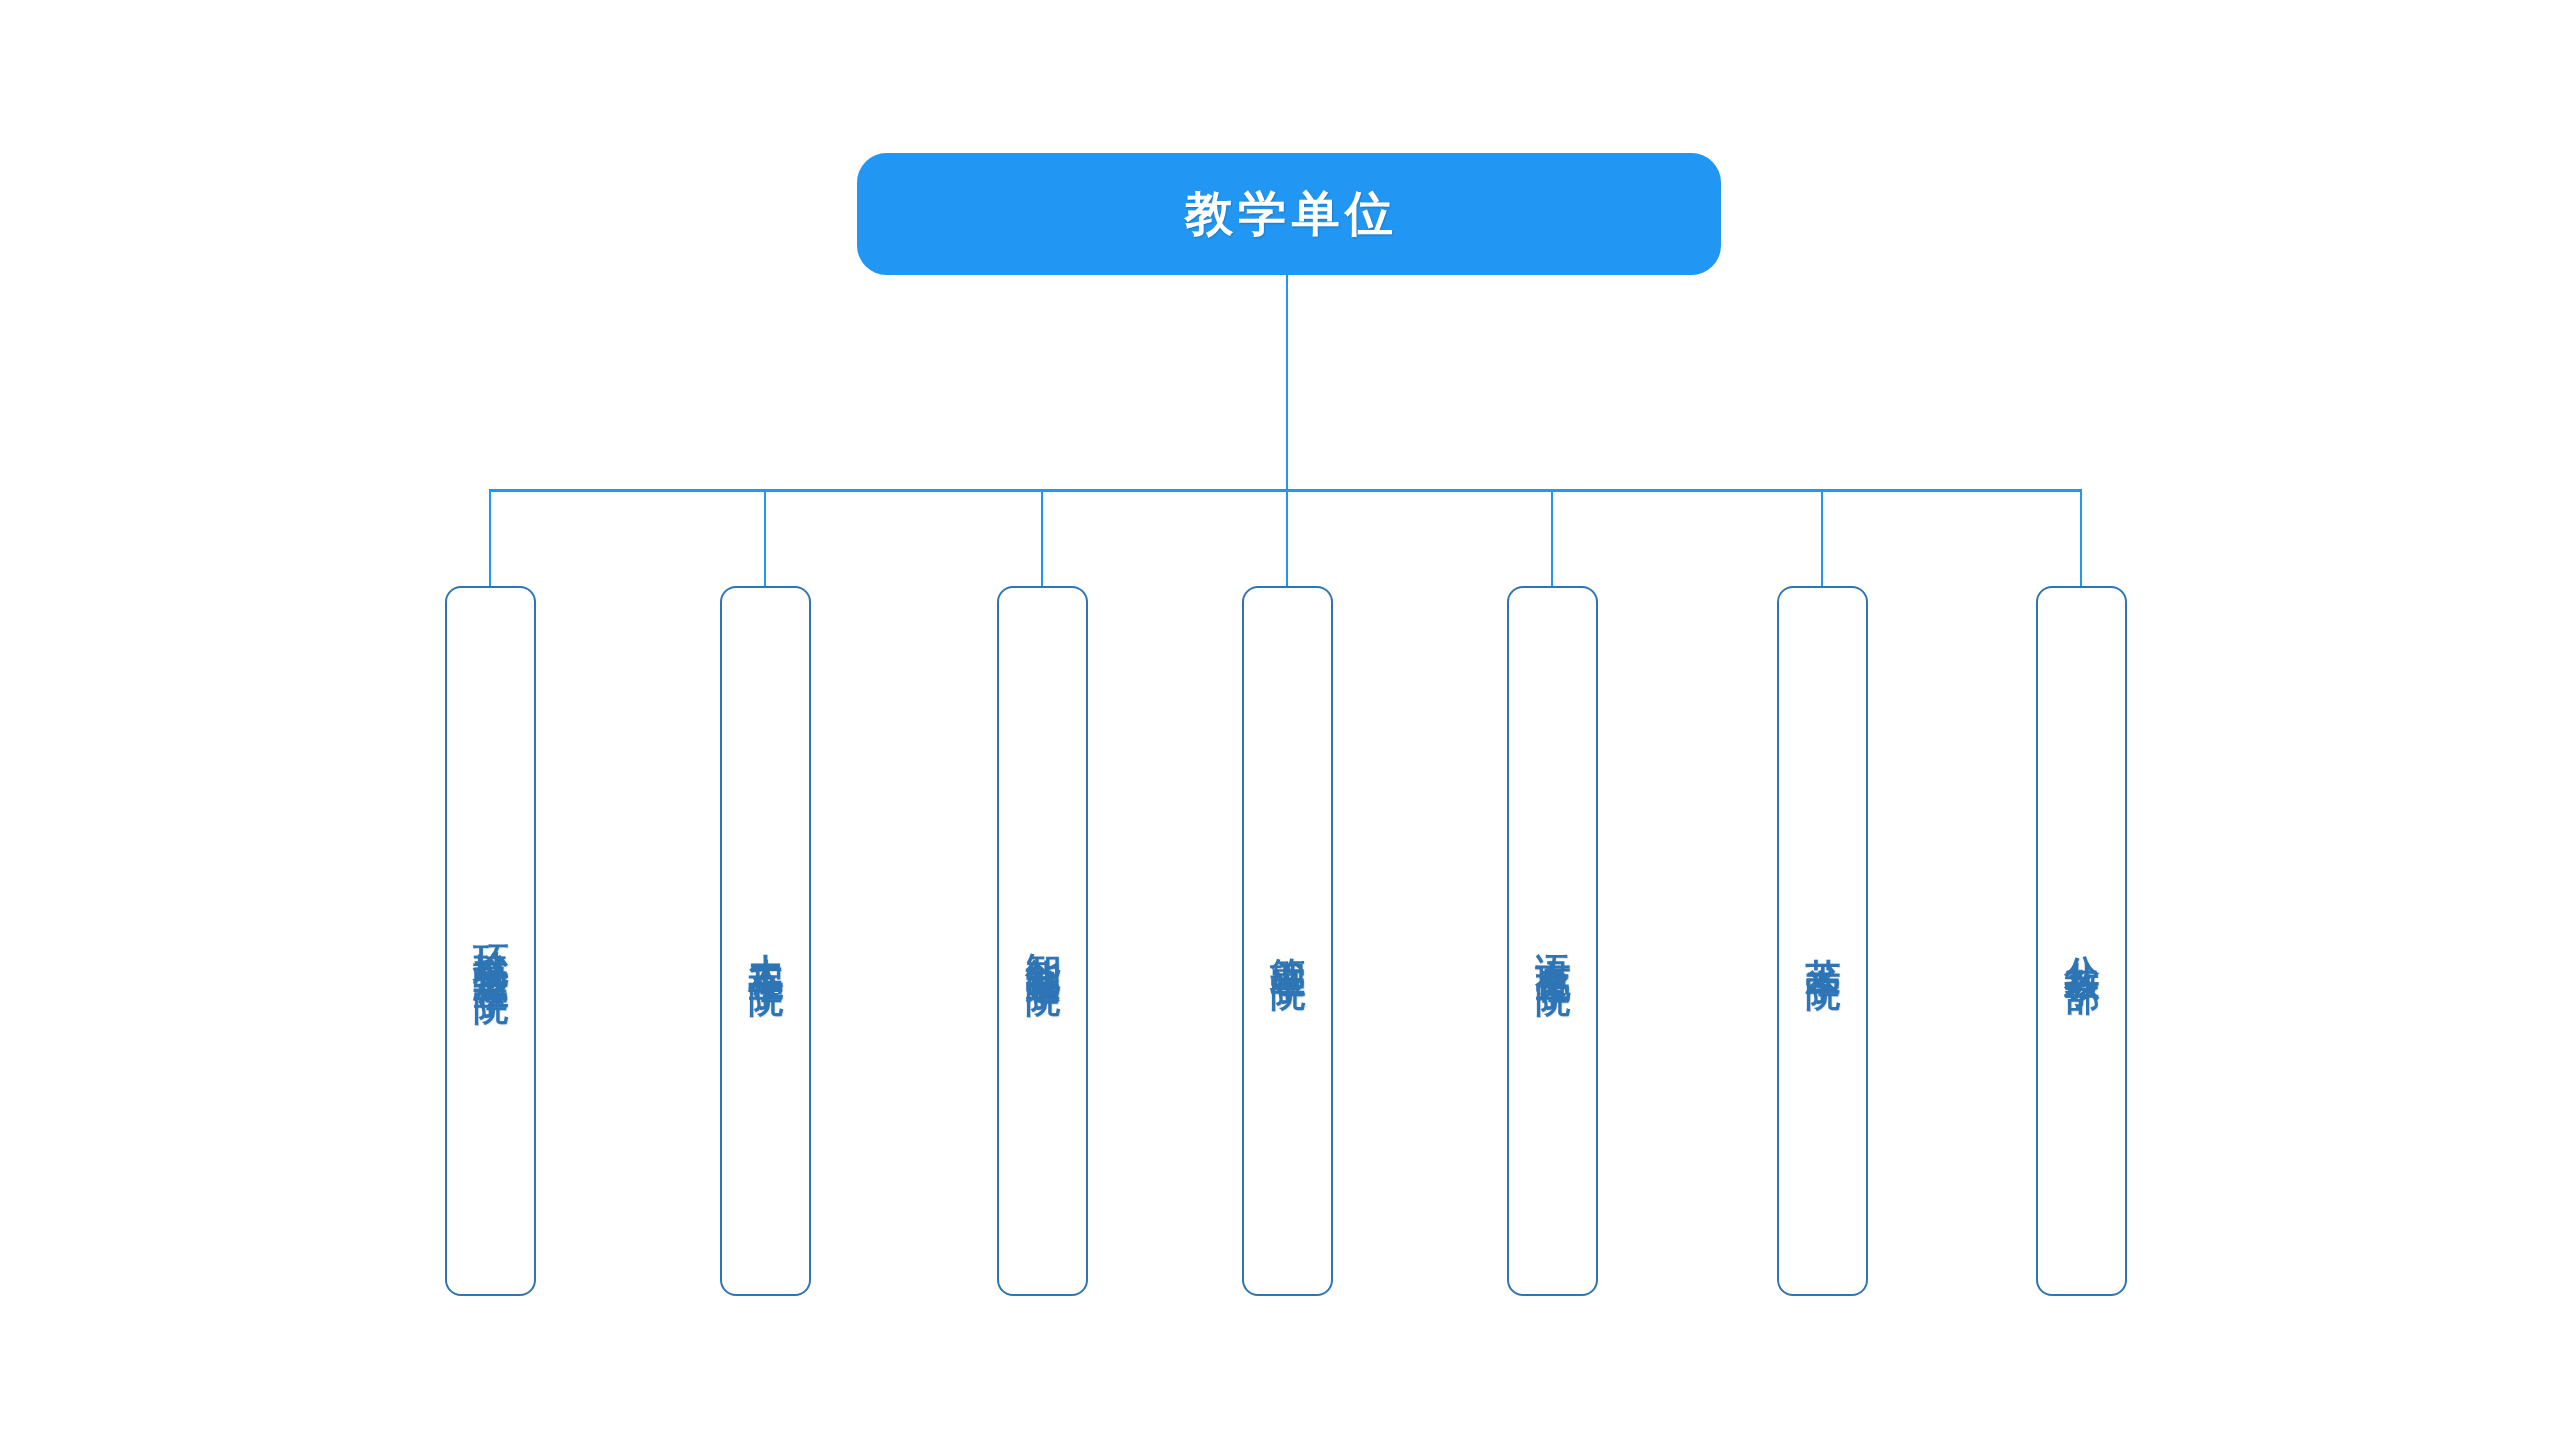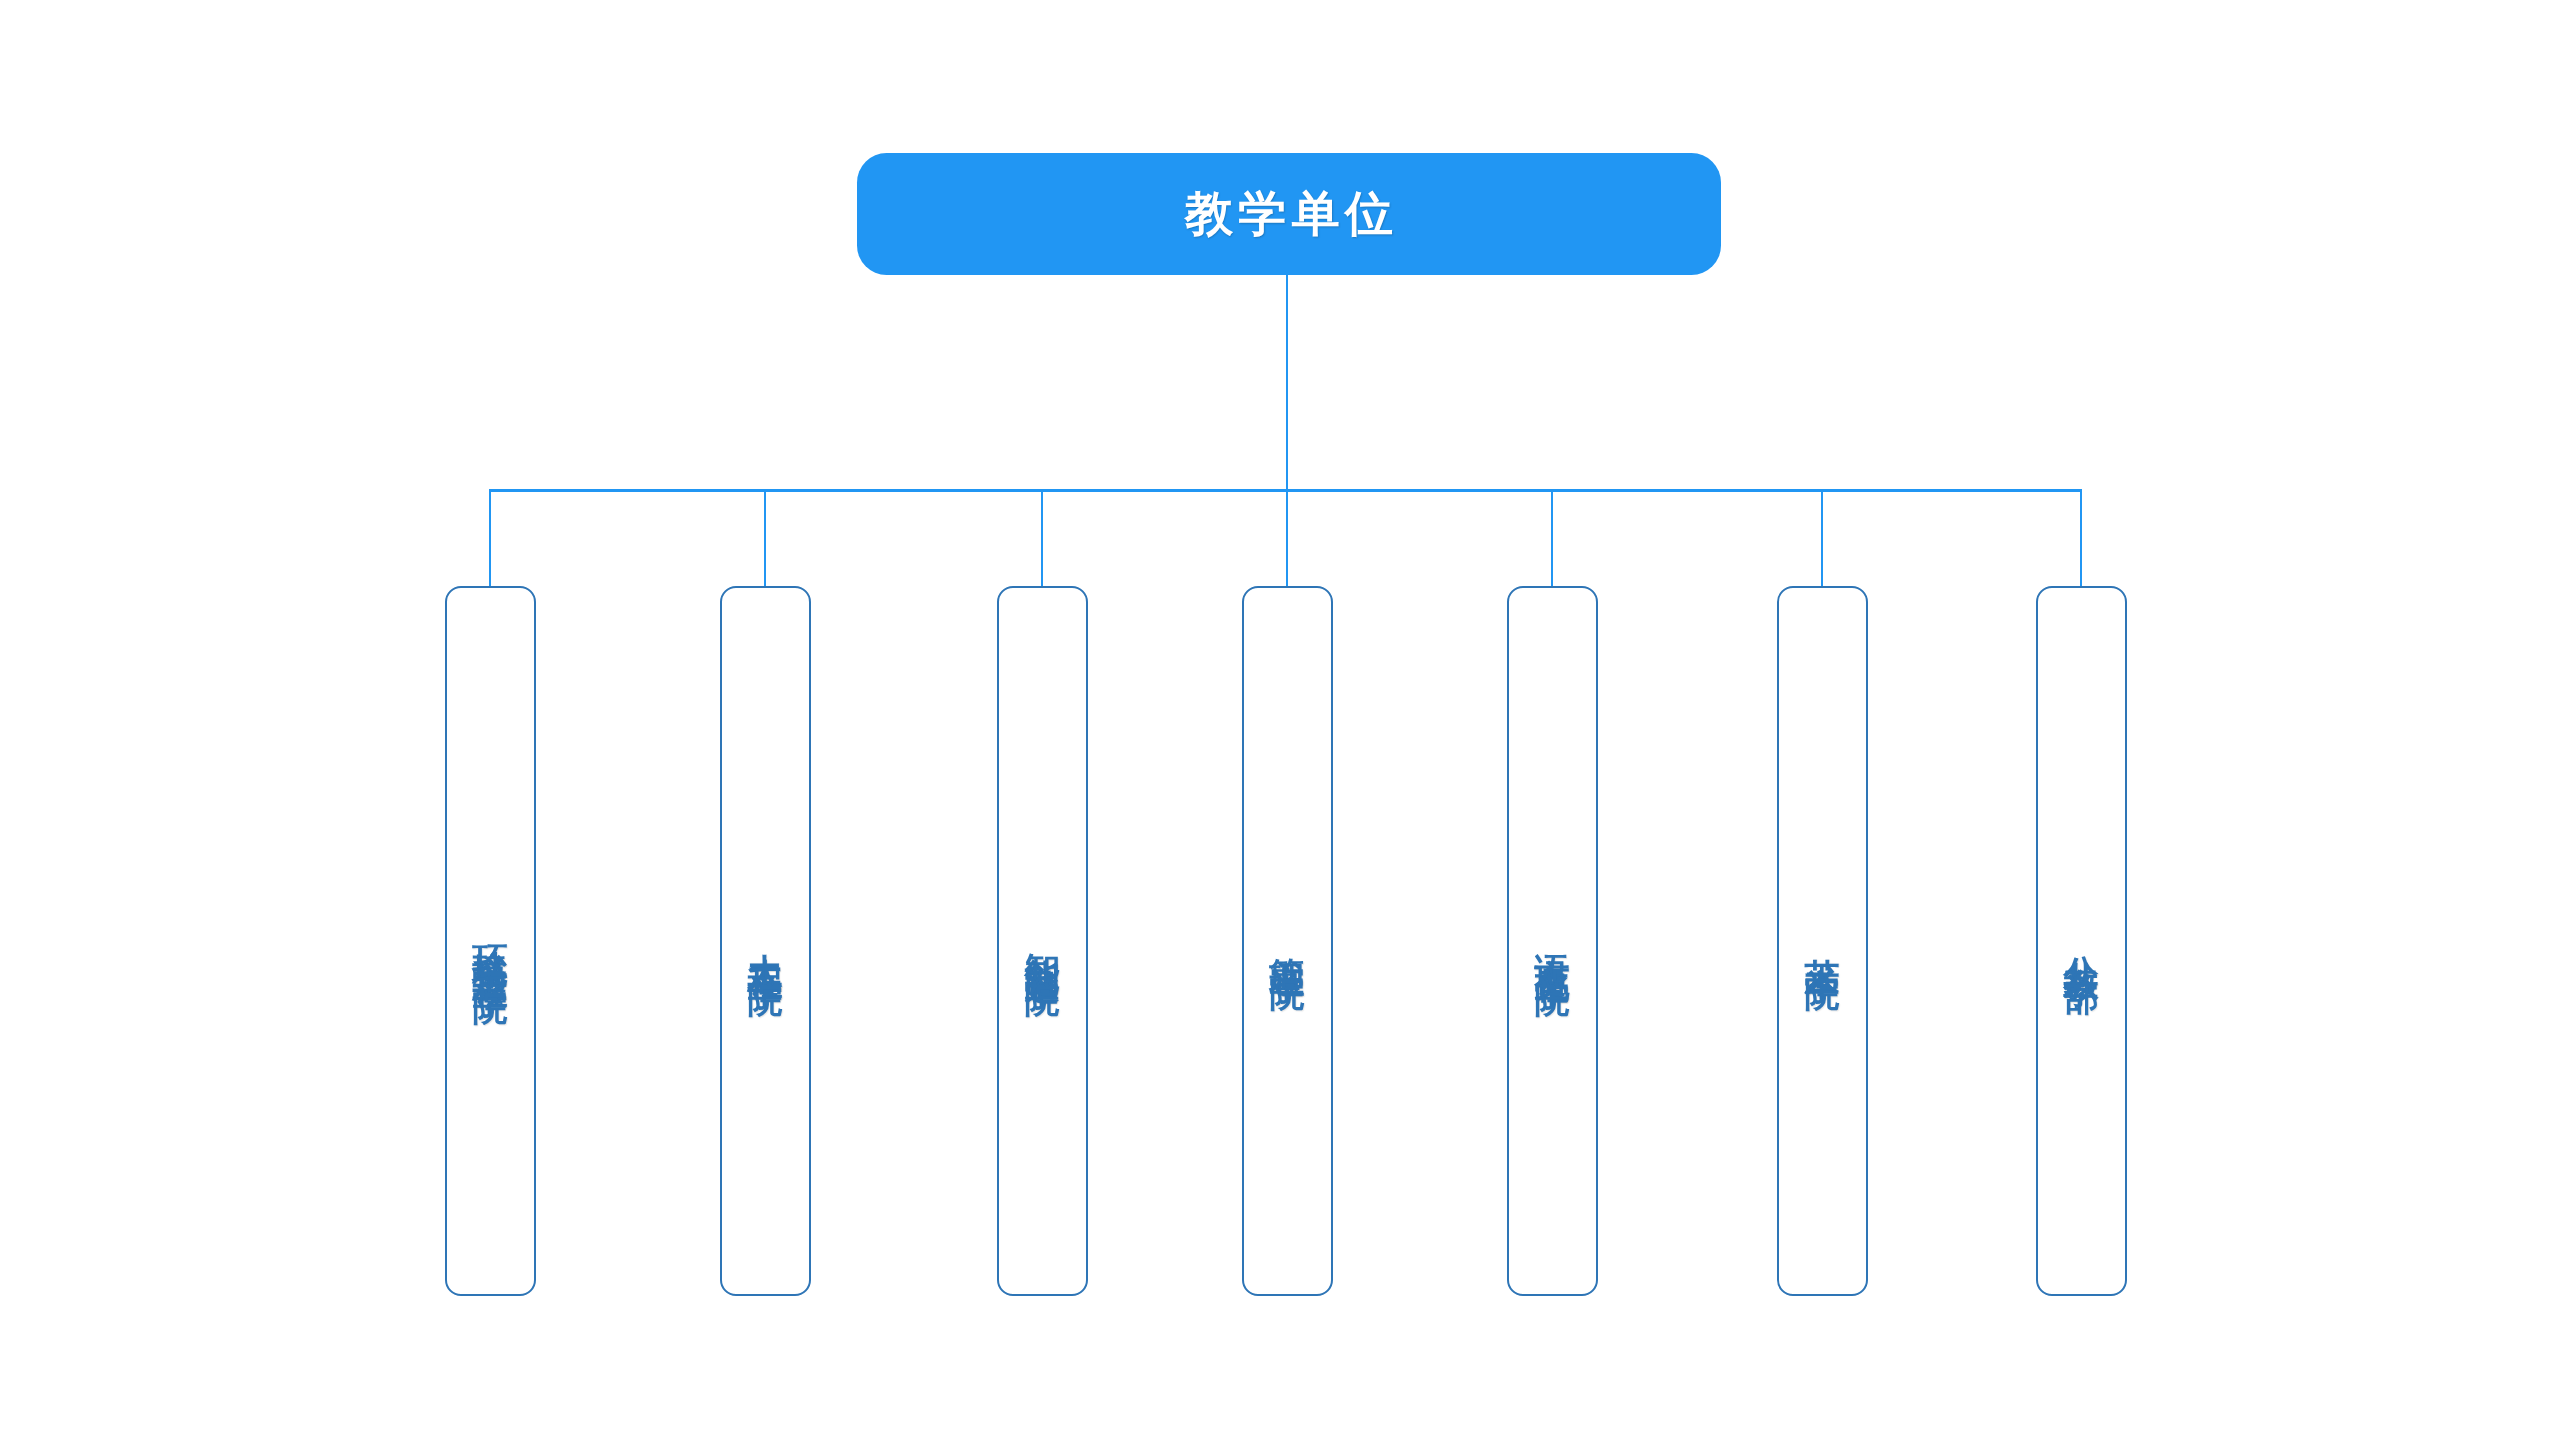--- a/index.html
+++ b/index.html
@@ -15,20 +15,21 @@
     padding: 0;
     background: var(--background);
     font-family: "Liberation Sans", "DejaVu Sans", sans-serif;
   }
   .canvas {
     position: relative;
     width: 2208px;
     height: 1449px;
     background: var(--background);
     overflow: hidden;
+    font-family: Liberation Serif, serif;
   }
   
   .root-node {
     position: absolute;
     left: 857px;
     top: 153px;
     width: 864px;
     height: 122px;
     background: var(--accent);
     border-radius: 29.5px;

